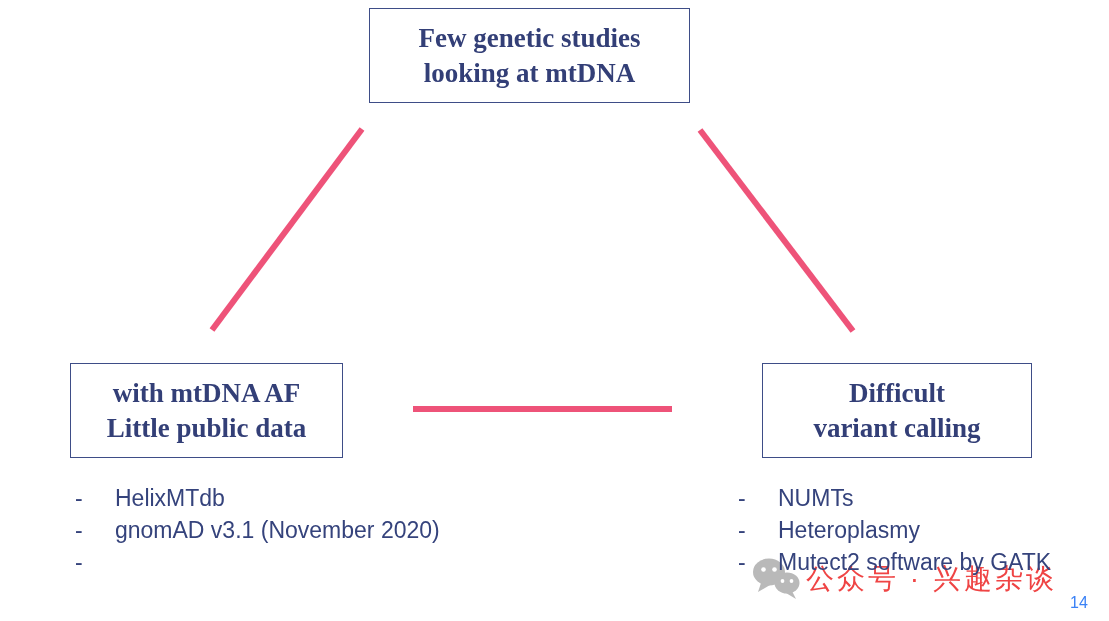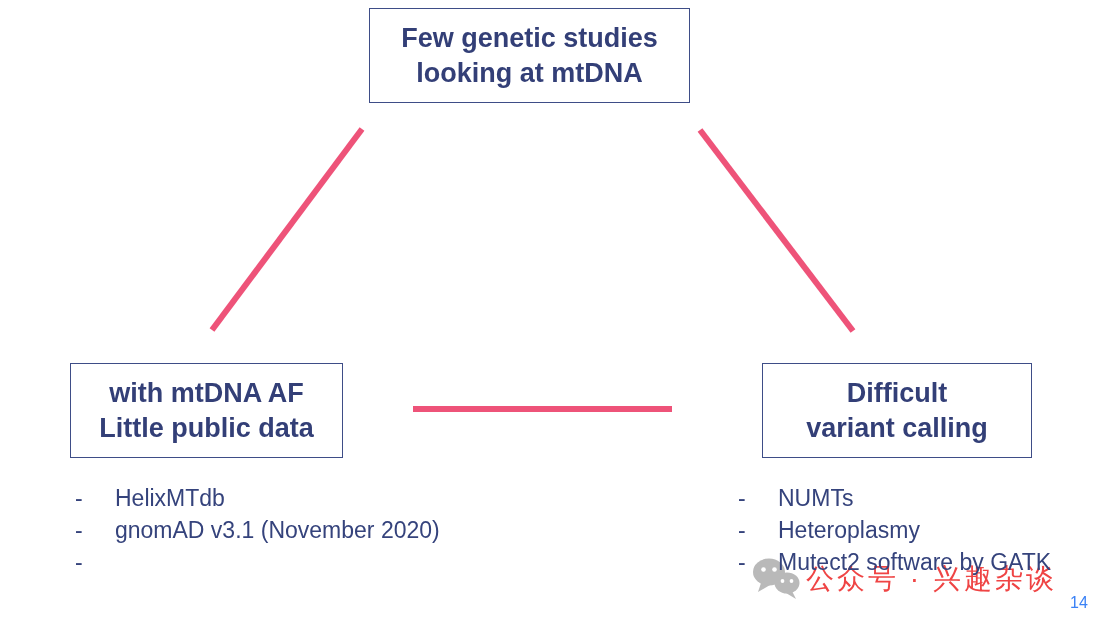--- a/index.html
+++ b/index.html
@@ -32,20 +32,21 @@
     display: flex;
     flex-direction: column;
     justify-content: center;
     align-items: center;
     text-align: center;
     font-weight: bold;
     font-size: 27px;
     line-height: 35px;
     color: #333f77;
     z-index: 2;
+    font-family: Liberation Serif, serif;
   }
   .node-top   { left: 369px; top: 8px;   width: 321px; height: 95px; }
   .node-left  { left: 70px;  top: 363px; width: 273px; height: 95px; }
   .node-right { left: 730px; top: 363px; width: 270px; height: 95px; margin-left: 32px; }
 
   .list {
     position: absolute;
     font-size: 23px;
     line-height: 32px;
     color: #35437c;

